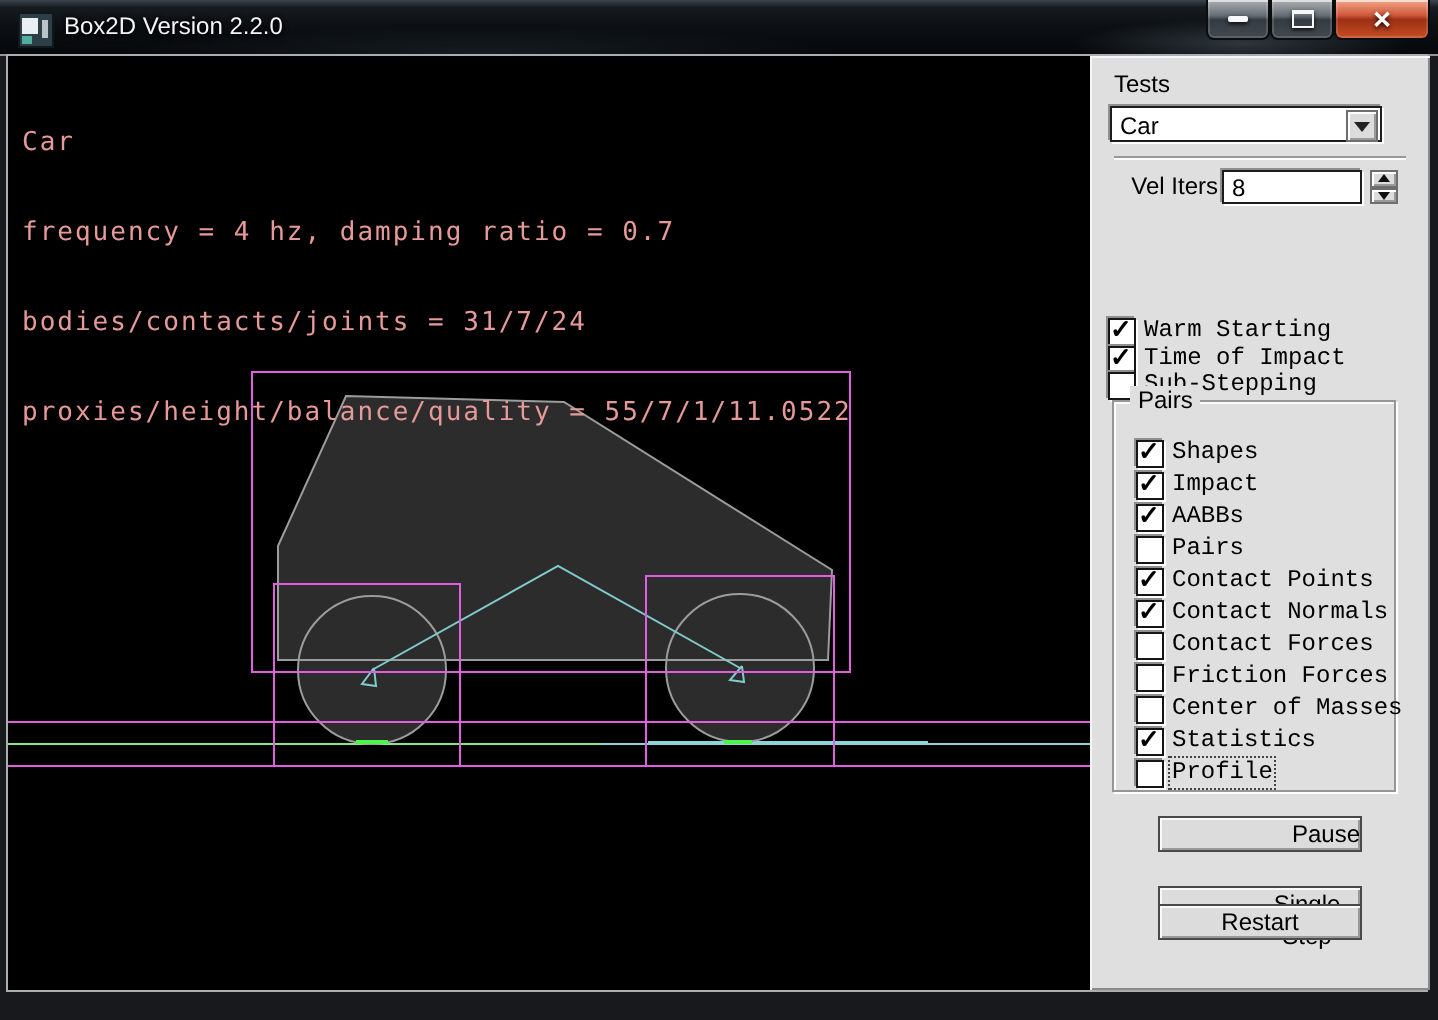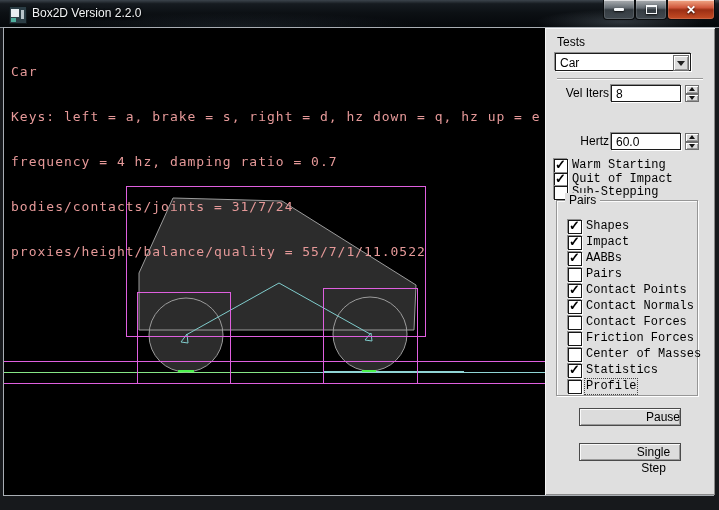--- a/index.html
+++ b/index.html
@@ -169,21 +169,20 @@
       <rect class="contact" x="358" y="342" width="14" height="2"></rect>
 
       <line class="ln-aabb" x1="0" y1="333" x2="541" y2="333"></line>
       <line class="ln-aabb" x1="0" y1="355" x2="541" y2="355"></line>
       <rect class="aabb" x="122" y="158" width="299" height="150"></rect>
       <rect class="aabb" x="133" y="264" width="93" height="91"></rect>
       <rect class="aabb" x="319" y="260" width="94" height="95"></rect>
     </svg>
     <div class="stats">
       <div>Car</div>
-      <div>Keys: left = a, brake = s, right = d, hz down = q, hz up = e</div>
       <div>frequency = 4 hz, damping ratio = 0.7</div>
       <div>bodies/contacts/joints = 31/7/24</div>
       <div>proxies/height/balance/quality = 55/7/1/11.0522</div>
     </div>
   </div>
 
   <div class="panel">
     <div class="plabel" style="left:12px;top:7px;">Tests</div>
 
     <div class="combo sunken">
@@ -202,42 +201,28 @@
         </span>
       <span class="spinner">
         <span class="sb">
             <span class="tri-up"></span>
           </span>
         <span class="sb">
             <span class="tri-dn"></span>
           </span>
       </span>
     </div>
-    <div class="spin-row" style="top:105px;">
-      <span class="lbl">Hertz</span>
-      <span class="edit sunken">
-          <span class="v">60.0</span>
-        </span>
-      <span class="spinner">
-        <span class="sb">
-            <span class="tri-up"></span>
-          </span>
-        <span class="sb">
-            <span class="tri-dn"></span>
-          </span>
-      </span>
-    </div>
 
     <div class="cbrow checked" style="left:9px;top:131px;">
       <span class="cb"></span>
       <span class="cbl">Warm Starting</span>
     </div>
     <div class="cbrow checked" style="left:9px;top:145px;">
       <span class="cb"></span>
-      <span class="cbl">Quit of Impact</span>
+      <span class="cbl">Time of Impact</span>
     </div>
     <div class="cbrow" style="left:9px;top:158px;">
       <span class="cb"></span>
       <span class="cbl">Sub-Stepping</span>
     </div>
 
     <div class="groupbox">
       <span class="gtitle">Pairs</span>
       <div class="cbrow checked" style="left:11px;top:19px;">
         <span class="cb"></span>
@@ -280,14 +265,15 @@
           <span class="cbl">Statistics</span>
       </div>
       <div class="cbrow focused" style="left:11px;top:179px;">
         <span class="cb"></span>
           <span class="cbl">Profile</span>
       </div>
     </div>
 
     <div class="gbtn" style="top:380px;text-align:right;">Pause</div>
     <div class="gbtn" style="top:415px;padding-left:47px;">Single Step</div>
+    <div class="gbtn" style="top:424px;">Restart</div>
   </div>
 </div>
 
 </body></html>

